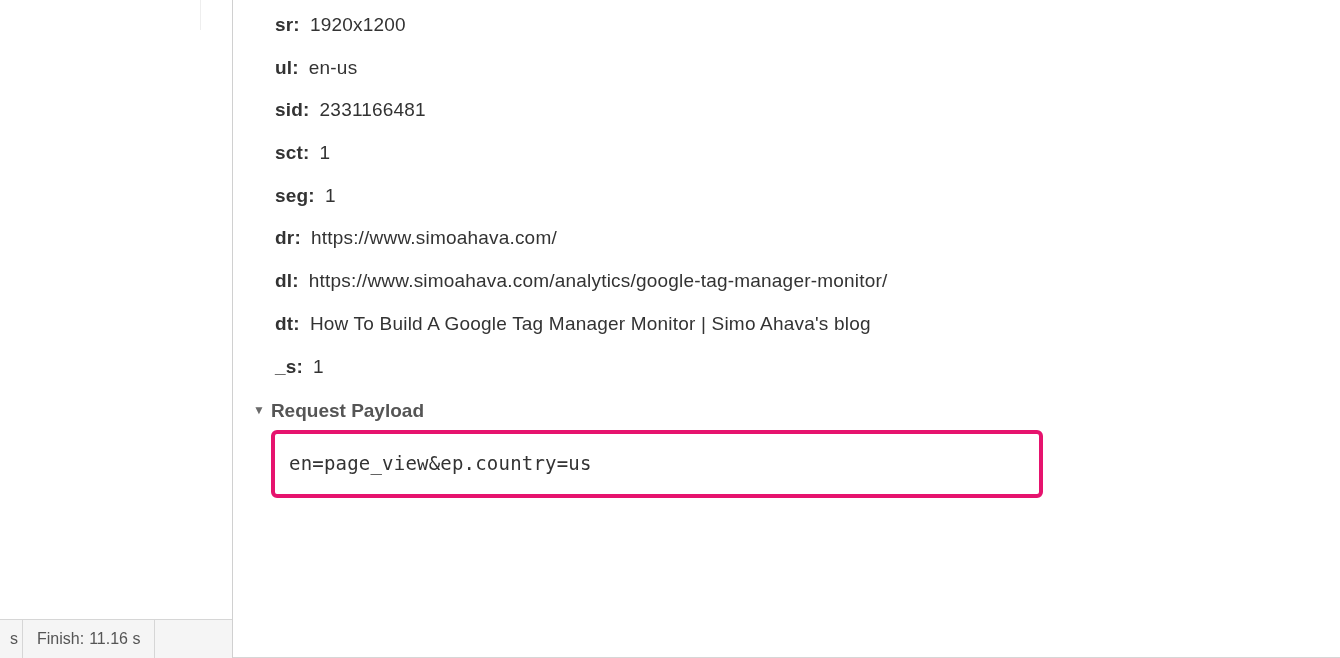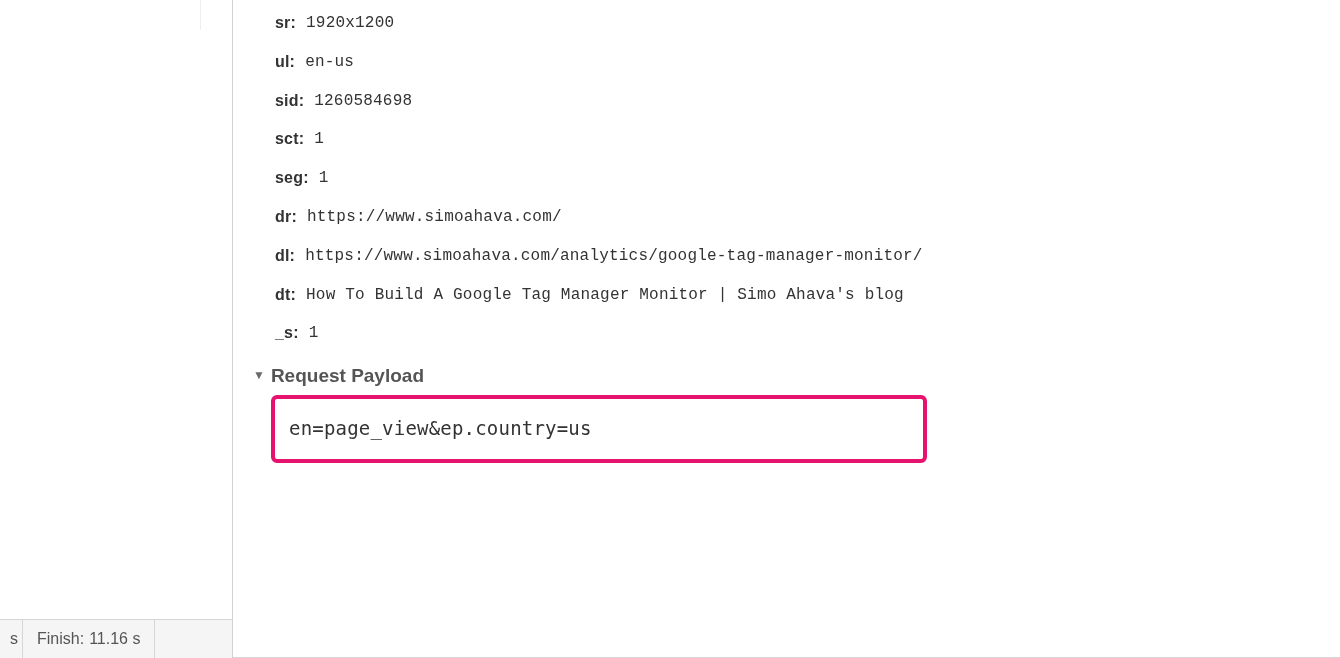--- a/index.html
+++ b/index.html
@@ -74,32 +74,32 @@
     padding-top: 4px;
   }
 
   .params {
     padding-left: 28px;
   }
   .param-row {
     display: flex;
     align-items: flex-end;
     padding: 9px 0;
-    font-size: 16px;
+    font-size: 19px;
     line-height: 1.3;
     letter-spacing: 0.2px;
   }
   .param-key {
     font-weight: 600;
     font-family: "Helvetica Neue", Helvetica, Arial, sans-serif;
     white-space: nowrap;
     color: #333;
   }
   .param-val {
-    font-family: Liberation Mono, monospace;
+    font-family: Liberation Sans, sans-serif;
     margin-left: 10px;
     color: #333;
     white-space: nowrap;
   }
 
   .section-header {
     display: flex;
     align-items: center;
     padding: 8px 0 4px 6px;
     margin-top: 4px;
@@ -115,21 +115,21 @@
     color: #6a6a6a;
     display: inline-block;
     transform: translateY(-1px);
   }
 
   .payload-box {
     margin: 4px 0 0 24px;
     border: 4px solid #e6136e;
     border-radius: 6px;
     padding: 12px 14px 14px 14px;
-    width: 656px;
+    width: 772px;
     box-sizing: border-box;
   }
   .payload-line {
     font-family: "SFMono-Regular", Menlo, Monaco, Consolas, monospace;
     font-size: 19px;
     color: #333;
     padding: 6px 0;
     white-space: nowrap;
     letter-spacing: 0.2px;
   }
@@ -168,21 +168,21 @@
     <div class="param-row">
           <span class="param-key">sr:</span>
           <span class="param-val">1920x1200</span>
         </div>
         <div class="param-row">
           <span class="param-key">ul:</span>
           <span class="param-val">en-us</span>
         </div>
         <div class="param-row">
           <span class="param-key">sid:</span>
-          <span class="param-val">1260584698</span>
+          <span class="param-val">2331166481</span>
         </div>
         <div class="param-row">
           <span class="param-key">sct:</span>
           <span class="param-val">1</span>
         </div>
         <div class="param-row">
           <span class="param-key">seg:</span>
           <span class="param-val">1</span>
         </div>
         <div class="param-row">

